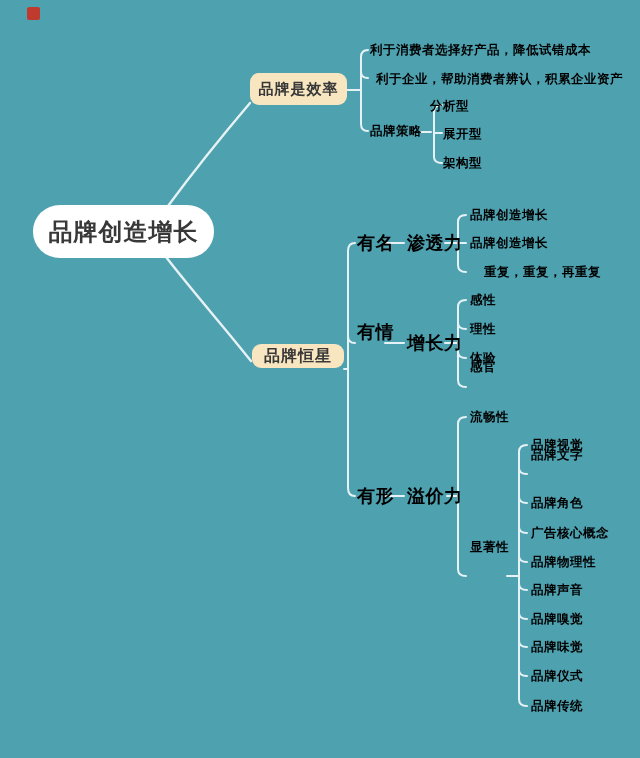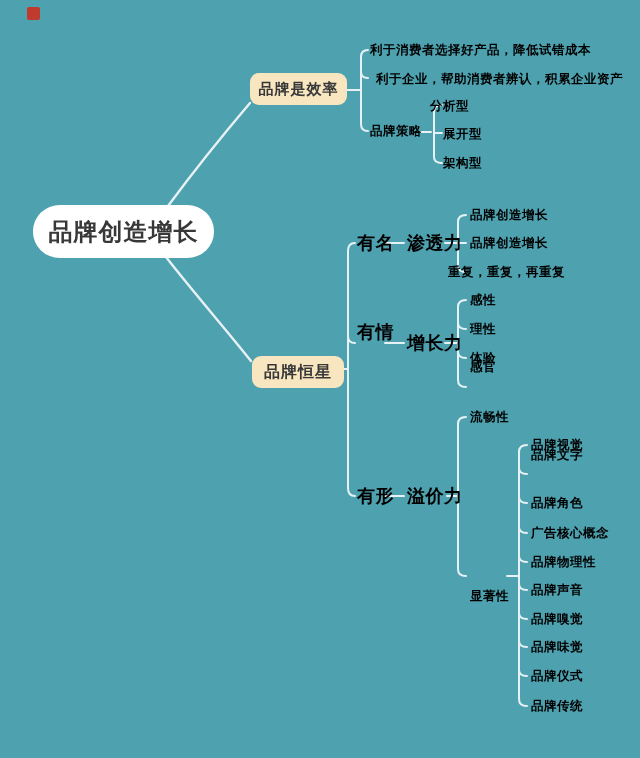--- a/index.html
+++ b/index.html
@@ -39,21 +39,21 @@
     left:33px;top:205px;width:181px;height:53px;
     background:#FFFFFF;
     color:#383838;
     font-weight:bold;font-size:24px;
     letter-spacing:1px;
     display:flex;align-items:center;justify-content:center;
     border-radius:27px / 26px;
     white-space:nowrap;
   }
   .b1{left:250px;top:73px;width:97px;height:32px;font-size:15px;}
-  .b2{left:252px;top:356px;width:92px;height:32px;font-size:16px;}
+  .b2{left:252px;top:344px;width:92px;height:24px;font-size:16px;}
   .cornermark{
     position:absolute;
     left:27px;top:7px;width:13px;height:13px;
     background:#C03B2E;border-radius:2px;
   }
 </style>
 </head>
 <body>
 
 <div class="canvas">
@@ -104,33 +104,33 @@
   <div class="lbl" style="left:376px;top:70px">利于企业，帮助消费者辨认，积累企业资产</div>
   <div class="lbl" style="left:370px;top:122px">品牌策略</div>
   <div class="lbl" style="left:430px;top:97px">分析型</div>
   <div class="lbl" style="left:443px;top:125px">展开型</div>
   <div class="lbl" style="left:443px;top:154px">架构型</div>
 
   <div class="lbl lbl-md" style="left:357px;top:233px">有名</div>
   <div class="lbl lbl-md" style="left:407px;top:233px">渗透力</div>
   <div class="lbl" style="left:470px;top:206px">品牌创造增长</div>
   <div class="lbl" style="left:470px;top:234px">品牌创造增长</div>
-  <div class="lbl" style="left:448px;top:263px">重复，重复，再重复</div>
+  <div class="lbl" style="left:484px;top:263px">重复，重复，再重复</div>
 
   <div class="lbl lbl-md" style="left:357px;top:322px">有情</div>
   <div class="lbl lbl-md" style="left:407px;top:333px">增长力</div>
   <div class="lbl" style="left:470px;top:291px">感性</div>
   <div class="lbl" style="left:470px;top:320px">理性</div>
   <div class="lbl" style="left:470px;top:349px">体验</div>
   <div class="lbl" style="left:470px;top:358px">感官</div>
 
   <div class="lbl lbl-md" style="left:357px;top:486px">有形</div>
   <div class="lbl lbl-md" style="left:407px;top:486px">溢价力</div>
   <div class="lbl" style="left:470px;top:408px">流畅性</div>
-  <div class="lbl" style="left:470px;top:587px">显著性</div>
+  <div class="lbl" style="left:470px;top:538px">显著性</div>
 
   <div class="lbl" style="left:531px;top:436px">品牌视觉</div>
   <div class="lbl" style="left:531px;top:446px">品牌文字</div>
   <div class="lbl" style="left:531px;top:494px">品牌角色</div>
   <div class="lbl" style="left:531px;top:524px">广告核心概念</div>
   <div class="lbl" style="left:531px;top:553px">品牌物理性</div>
   <div class="lbl" style="left:531px;top:581px">品牌声音</div>
   <div class="lbl" style="left:531px;top:610px">品牌嗅觉</div>
   <div class="lbl" style="left:531px;top:638px">品牌味觉</div>
   <div class="lbl" style="left:531px;top:667px">品牌仪式</div>

